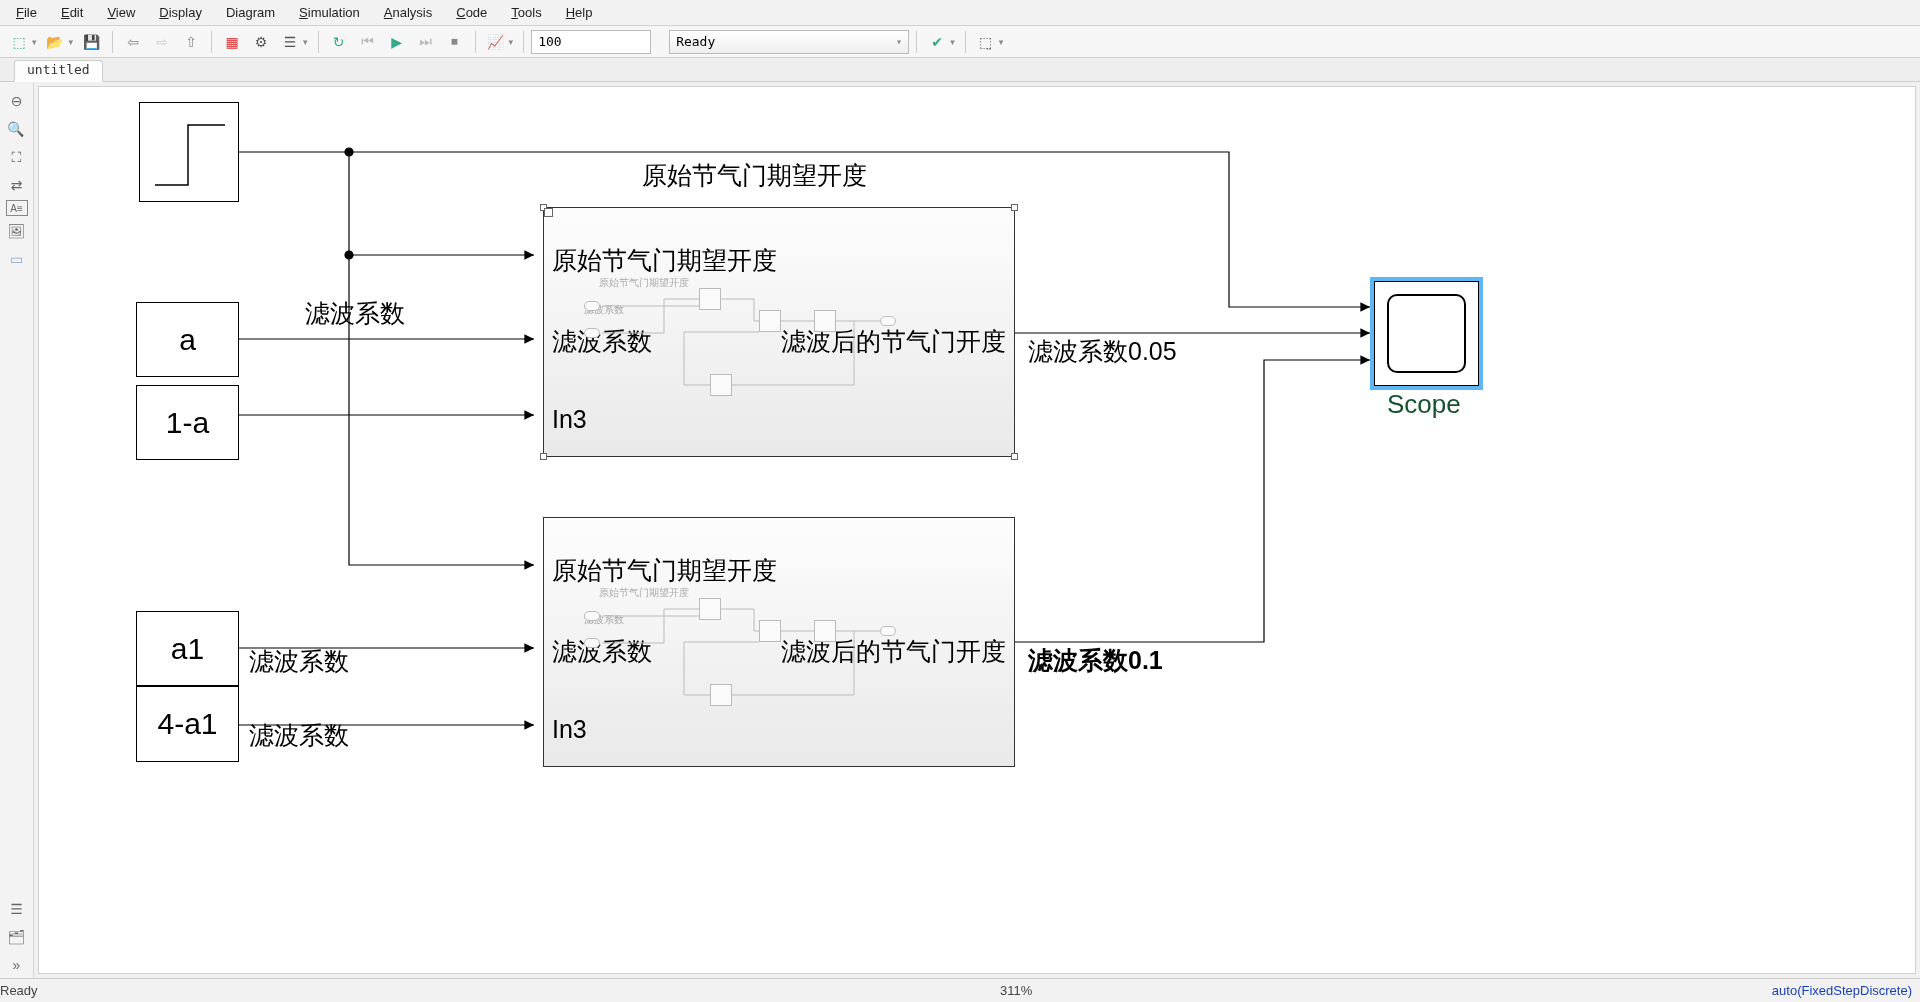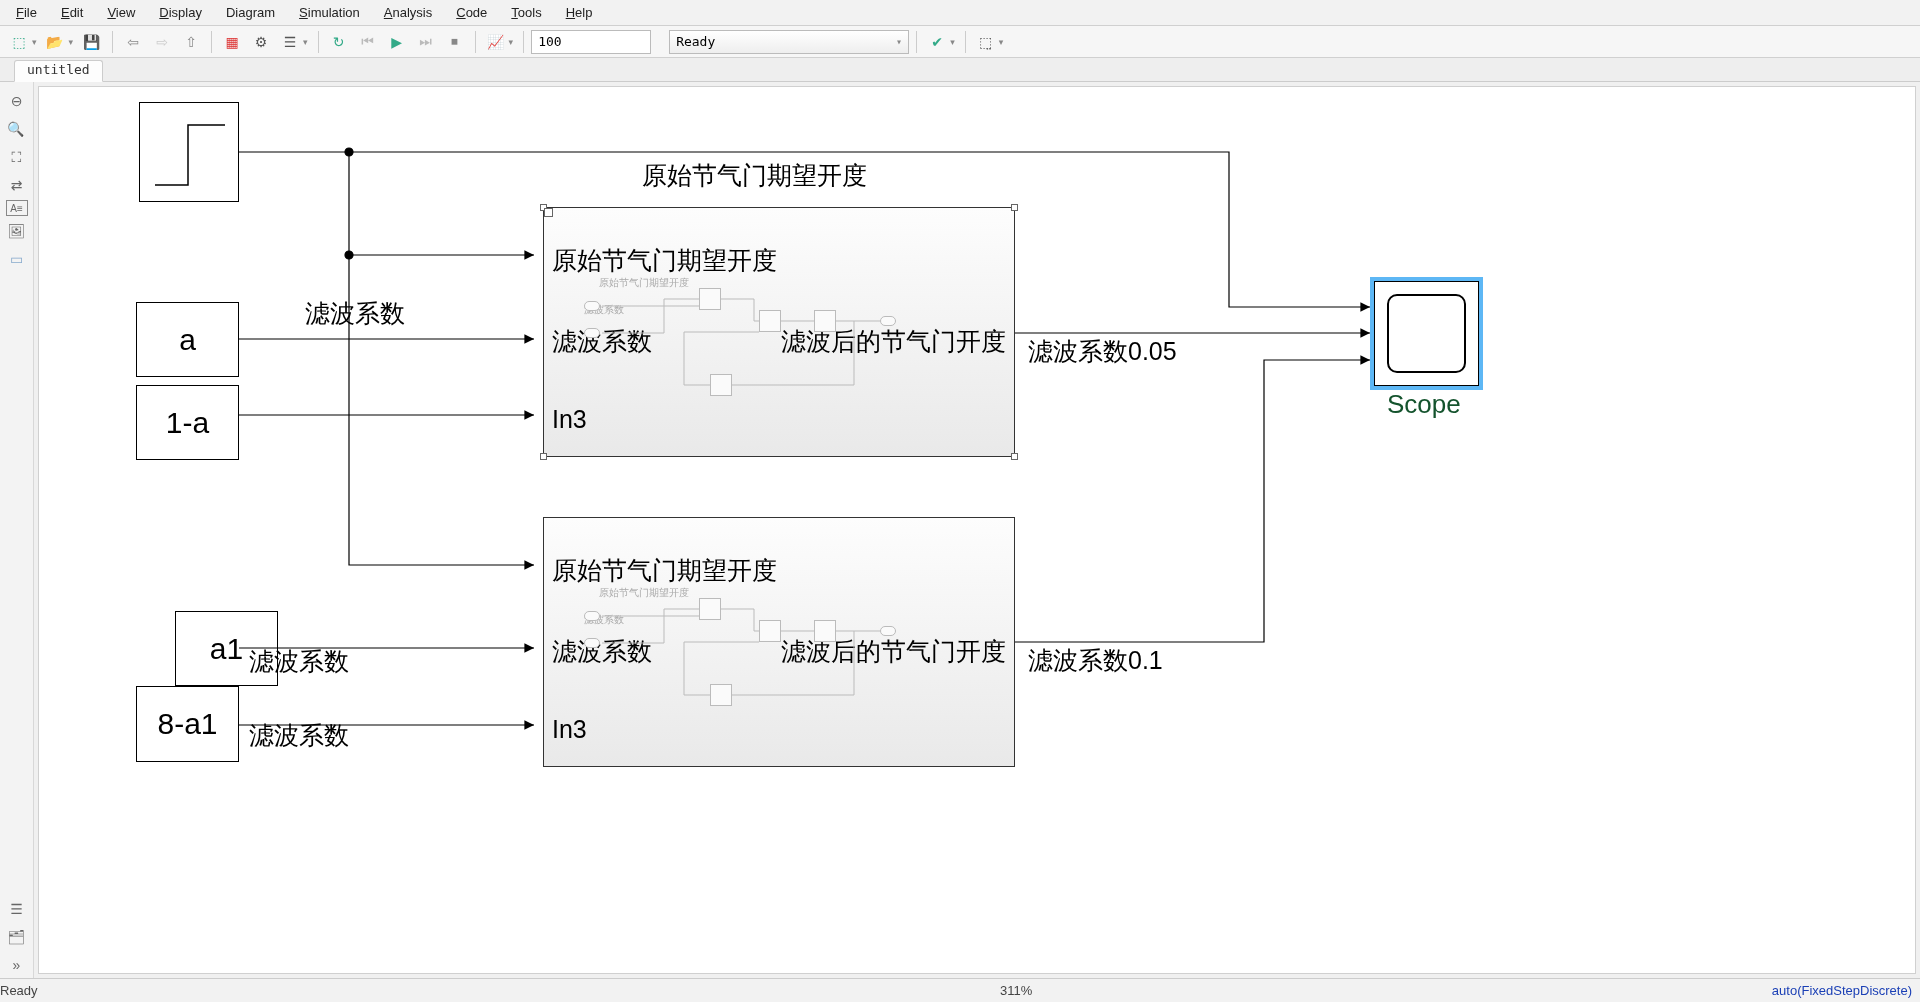--- a/index.html
+++ b/index.html
@@ -126,30 +126,30 @@
     <div class="block" style="left:100px; top:15px; width:100px; height:100px;">
       <svg viewBox="0 0 100 100" width="100" height="100">
           <polyline points="15,82 48,82 48,22 85,22" fill="none" stroke="#000" stroke-width="1.5"></polyline>
         </svg>
     </div>
 
     <div class="block const-block" style="left:97px; top:215px; width:103px; height:75px;">a</div>
 
     <div class="block const-block" style="left:97px; top:298px; width:103px; height:75px;">1-a</div>
 
-    <div class="block const-block" style="left:97px; top:524px; width:103px; height:75px;margin-left:39px;">a1</div>
-
-    <div class="block const-block" style="left:97px; top:599px; width:103px; height:76px;">8-a1</div>
+    <div class="block const-block" style="left:97px; top:524px; width:103px; height:75px;">a1</div>
+
+    <div class="block const-block" style="left:97px; top:599px; width:103px; height:76px;">4-a1</div>
 
     <div class="wire-label" style="left:603px; top:72px;">原始节气门期望开度</div>
     <div class="wire-label" style="left:266px; top:210px;">滤波系数</div>
     <div class="wire-label" style="left:210px; top:558px;">滤波系数</div>
     <div class="wire-label" style="left:210px; top:632px;">滤波系数</div>
     <div class="wire-label" style="left:989px; top:248px;">滤波系数0.05</div>
-    <div class="wire-label" style="left:989px; top:557px;">滤波系数0.1</div>
+    <div class="wire-label" style="left:989px; top:557px;font-weight:bold;">滤波系数0.1</div>
 
     <div class="subsystem selected" style="left:504px; top:120px; width:472px; height:250px;">
       <span class="h1"></span>
         <span class="h2"></span>
         <span class="h3"></span>
         <span class="h4"></span>
       <div class="port-label in" style="top:36px;">原始节气门期望开度</div>
       <div class="port-label in" style="top:117px;">滤波系数</div>
       <div class="port-label in" style="top:197px;">In3</div>
       <div class="port-label out" style="top:117px;">滤波后的节气门开度</div>

